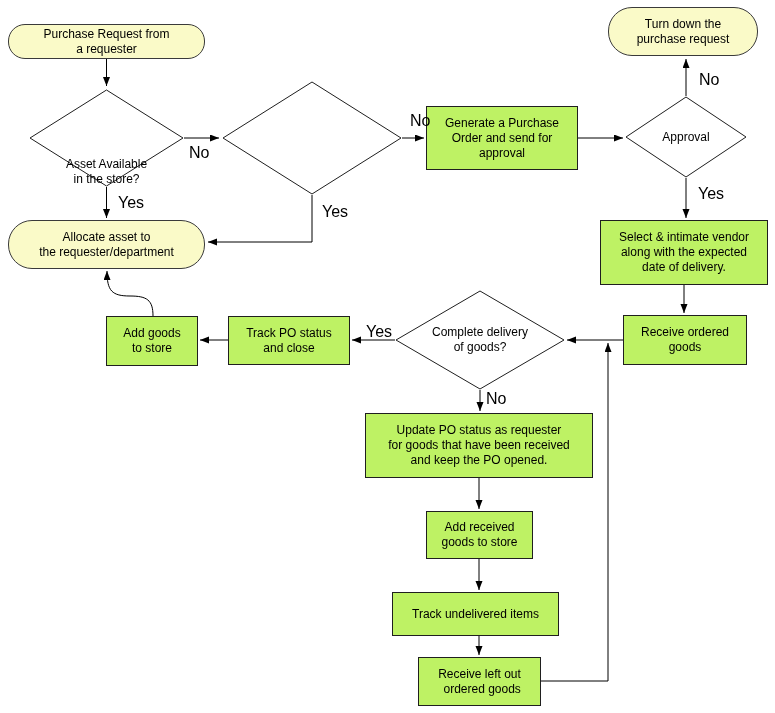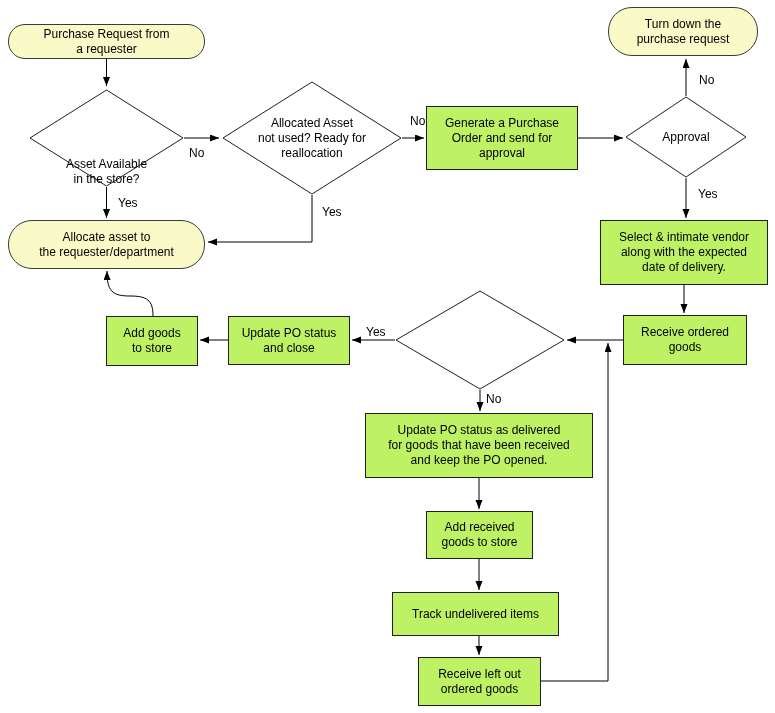--- a/index.html
+++ b/index.html
@@ -52,21 +52,21 @@
     position: absolute;
     left: 0;
     top: 0;
   }
   .decision .label {
     position: relative;
     z-index: 1;
   }
   .edge-label {
     position: absolute;
-    font-size: 12px;
+    font-size: 16px;
     line-height: 14px;
     color: #000000;
     white-space: nowrap;
   }
 </style>
 </head>
 <body>
 
 <div class="canvas">
 
@@ -118,81 +118,80 @@
       <polygon points="77.5,1 154,49 77.5,97 1,49" fill="#ffffff" stroke="#1f1f1f" stroke-width="1"></polygon>
     </svg>
     <span class="label">Asset Available
 in the store?</span>
   </div>
 
   <div class="node decision" style="left:222px; top:81px; width:180px; height:114px;">
     <svg width="180" height="114">
       <polygon points="90,1 179,57 90,113 1,57" fill="#ffffff" stroke="#1f1f1f" stroke-width="1"></polygon>
     </svg>
-    <span class="label">Allocated Asset
-not used? Ready for
-reallocation</span>
   </div>
 
   <div class="node decision" style="left:625px; top:96px; width:122px; height:82px;">
     <svg width="122" height="82">
       <polygon points="61,1 121,41 61,81 1,41" fill="#ffffff" stroke="#1f1f1f" stroke-width="1"></polygon>
     </svg>
     <span class="label">Approval</span>
   </div>
 
   <div class="node decision" style="left:395px; top:290px; width:170px; height:100px;">
     <svg width="170" height="100">
       <polygon points="85,1 169,50 85,99 1,50" fill="#ffffff" stroke="#1f1f1f" stroke-width="1"></polygon>
     </svg>
+    <span class="label">Complete delivery
+of goods?</span>
   </div>
 
   <div class="node process" style="left:426px; top:106px; width:152px; height:64px;">
     <span class="label">Generate a Purchase
 Order and send for
 approval</span>
   </div>
 
   <div class="node process" style="left:600px; top:220px; width:168px; height:65px;">
     <span class="label">Select &amp; intimate vendor
 along with the expected
 date of delivery.</span>
   </div>
 
   <div class="node process" style="left:623px; top:315px; width:124px; height:50px;">
     <span class="label">Receive ordered
 goods</span>
   </div>
 
   <div class="node process" style="left:228px; top:316px; width:122px; height:49px;">
-    <span class="label">Update PO status
+    <span class="label">Track PO status
 and close</span>
   </div>
 
   <div class="node process" style="left:106px; top:316px; width:92px; height:50px;">
     <span class="label">Add goods
 to store</span>
   </div>
 
   <div class="node process" style="left:365px; top:413px; width:228px; height:65px;">
-    <span class="label">Update PO status as delivered
+    <span class="label">Update PO status as requester
 for goods that have been received
 and keep the PO opened.</span>
   </div>
 
   <div class="node process" style="left:426px; top:511px; width:107px; height:48px;">
     <span class="label">Add received
 goods to store</span>
   </div>
 
   <div class="node process" style="left:392px; top:592px; width:167px; height:44px;">
     <span class="label">Track undelivered items</span>
   </div>
 
-  <div class="node process" style="left:418px; top:657px; width:123px; height:49px;">
+  <div class="node process" style="left:418px; top:657px; width:123px; height:49px;text-align:right;">
     <span class="label">Receive left out
 ordered goods</span>
   </div>
 
   <span class="edge-label" style="left:189px; top:146px;">No</span>
   <span class="edge-label" style="left:118px; top:196px;">Yes</span>
   <span class="edge-label" style="left:410px; top:114px;">No</span>
   <span class="edge-label" style="left:322px; top:205px;">Yes</span>
   <span class="edge-label" style="left:699px; top:73px;">No</span>
   <span class="edge-label" style="left:698px; top:187px;">Yes</span>

